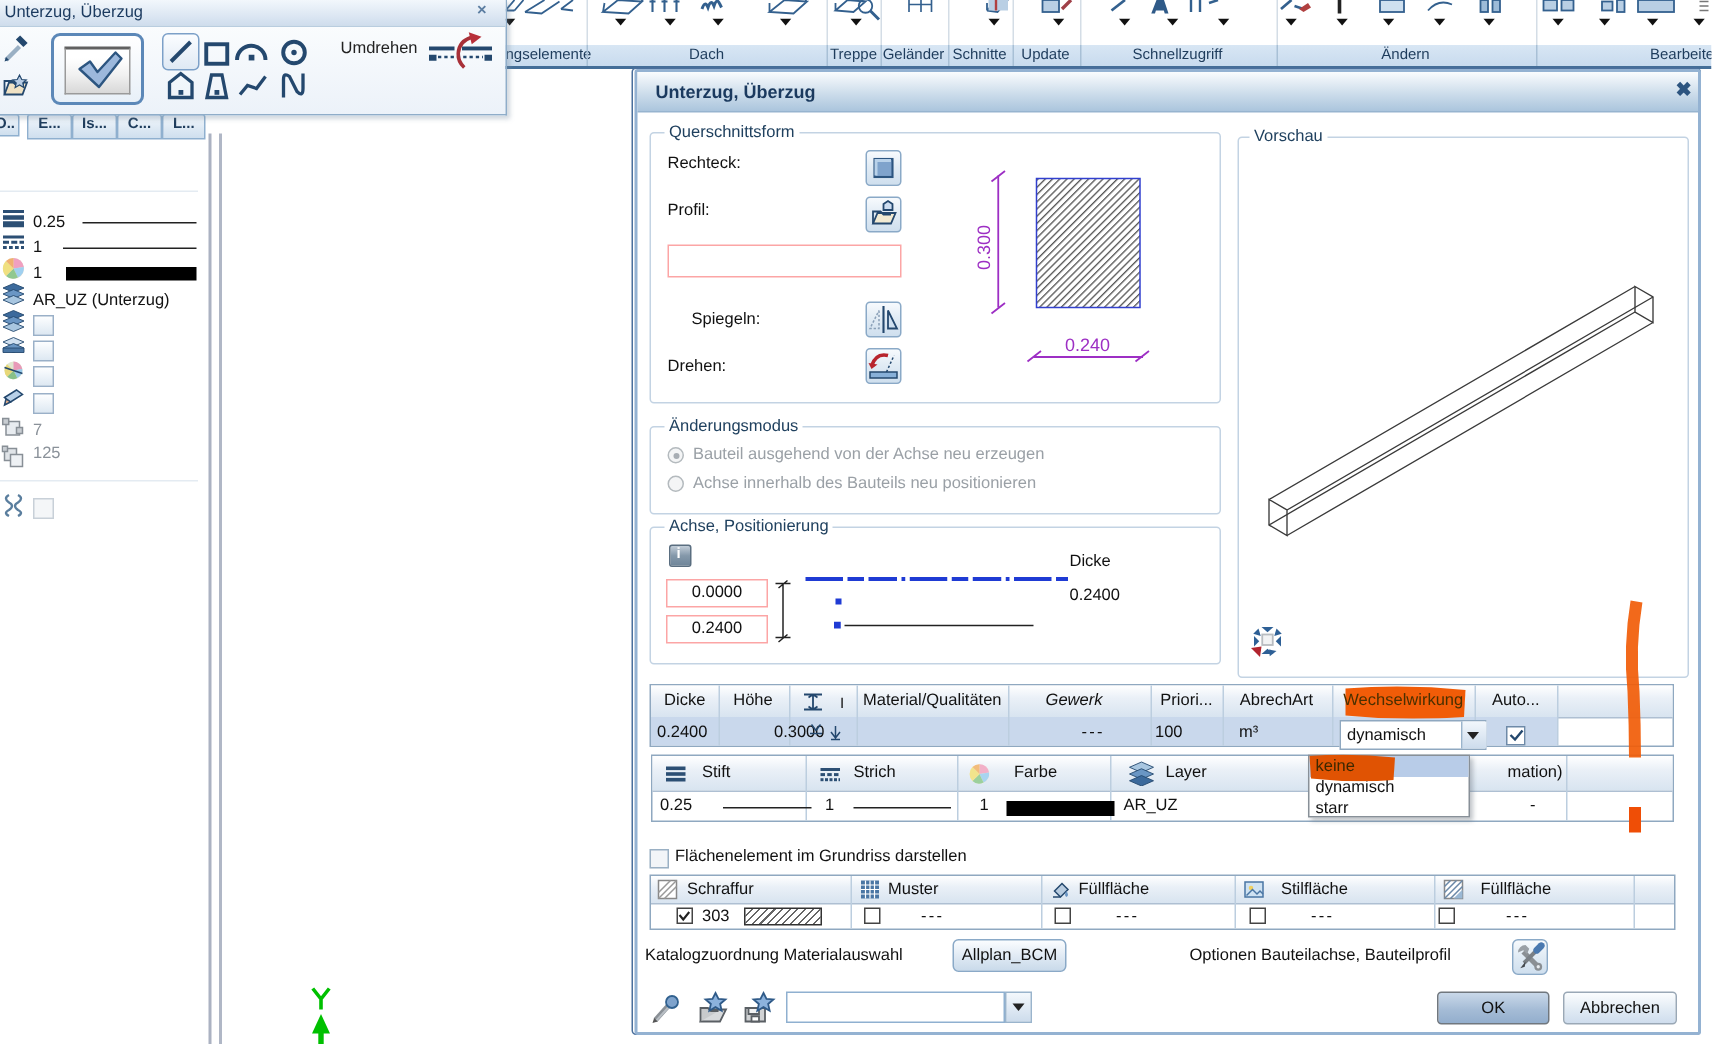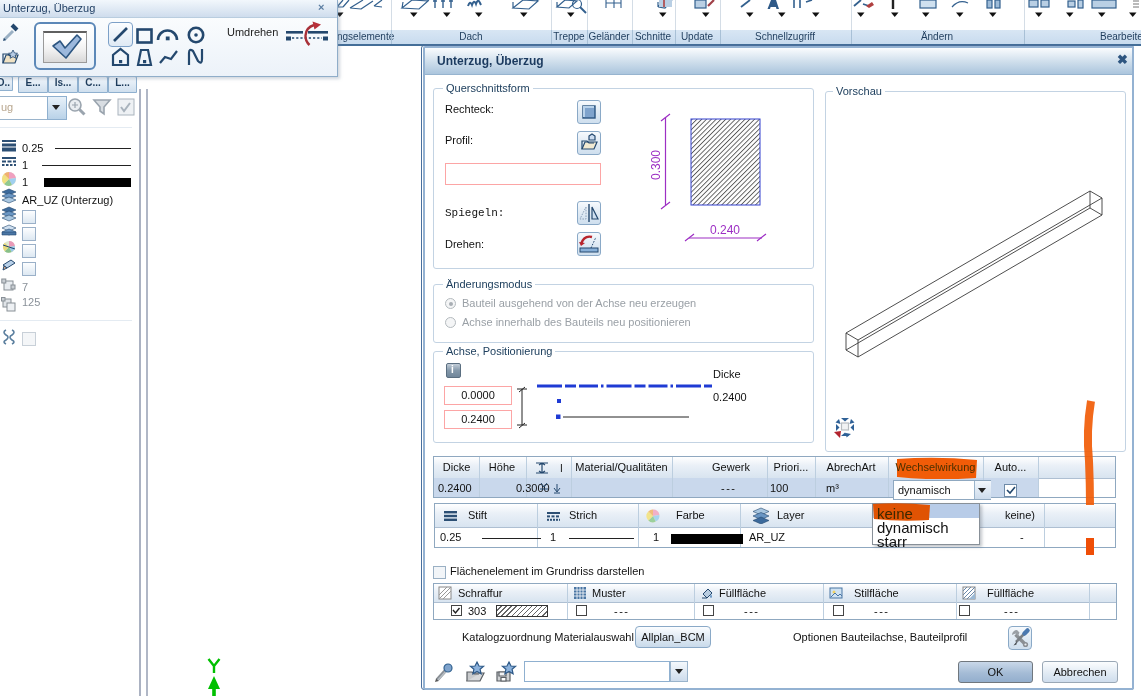--- a/index.html
+++ b/index.html
@@ -125,38 +125,20 @@
 <div id="palette" class="abs" style="left:0;top:75px;width:148px;height:621px;background:#fff;">
   <div class="abs" style="left:139px;top:14px;width:2px;height:607px;background:#abb2c2;"></div>
   <div class="abs" style="left:146px;top:14px;width:2px;height:607px;background:#b0b7c6;"></div>
   <div id="tabs" style="position:absolute;left:0;top:1px;height:15px;width:140px;font-size:10px;font-weight:bold;color:#1e3c5c;">
     <div class="abs" style="left:-10px;top:0;width:23px;height:15px;border:1px solid #8fb0cf;border-radius:2px 2px 0 0;background:linear-gradient(#f2f7fc,#cfdfee);text-align:right;padding-right:2px;box-sizing:border-box;">O..</div>
     <div class="abs" style="left:18px;top:0;width:28px;height:15px;border:1px solid #8fb0cf;border-radius:2px 2px 0 0;background:linear-gradient(#f2f7fc,#cfdfee);text-align:center;">E...</div>
     <div class="abs" style="left:48px;top:0;width:28px;height:15px;border:1px solid #8fb0cf;border-radius:2px 2px 0 0;background:linear-gradient(#f2f7fc,#cfdfee);text-align:center;">Is...</div>
     <div class="abs" style="left:78px;top:0;width:28px;height:15px;border:1px solid #8fb0cf;border-radius:2px 2px 0 0;background:linear-gradient(#f2f7fc,#cfdfee);text-align:center;">C...</div>
     <div class="abs" style="left:108px;top:0;width:27px;height:15px;border:1px solid #8fb0cf;border-radius:2px 2px 0 0;background:linear-gradient(#f2f7fc,#cfdfee);text-align:center;">L...</div>
   </div>
-  <div id="filterrow" style="position:absolute;left:0;top:20px;width:140px;height:26px;">
-    <div class="abs" style="left:-4px;top:1px;width:51px;height:22px;background:#fff;border:1px solid #9ab4cc;"></div>
-    <div class="lbl" style="left:1px;top:6px;color:#b8a68e;">ug</div>
-    <div class="abs" style="left:47px;top:1px;width:18px;height:22px;border:1px solid #8fb0cf;background:linear-gradient(#e8f1f9,#b9d2e8);"></div>
-    <svg class="abs" style="left:47px;top:1px;" width="18" height="22">
-        <path d="M5 9 l8 0 -4 5 z" fill="#222"></path>
-      </svg>
-    <svg class="abs" style="left:66px;top:2px;" width="70" height="20" viewBox="0 0 70 20">
-      <g stroke="#9aa4ae" fill="none" stroke-width="1.6">
-        <circle cx="9" cy="8" r="6" fill="#e9edf1"></circle>
-          <path d="M13.5 12.5 l5 5" stroke-width="3"></path>
-        <path d="M9 5 v6 M6 8 h6" stroke-width="1.2"></path>
-        <path d="M28 3 h16 l-6 7 v7 l-4 -3 v-4 z" fill="#d8dde2"></path>
-      </g>
-      <rect x="52" y="2" width="16" height="16" fill="#eef1f4" stroke="#aab4be"></rect>
-      <path d="M55 10 l3 4 6 -8" stroke="#a8b2bc" stroke-width="2" fill="none"></path>
-    </svg>
-  </div>
   <div id="plist" style="position:absolute;left:0;top:48px;width:140px;font-size:11px;">
     <div class="abs" style="left:0;top:4px;width:132px;height:1px;background:#e4ebf2;"></div>
 
     <div class="abs" style="left:22px;top:19px;">0.25</div>
     <div class="abs" style="left:55px;top:25px;width:76px;height:1px;background:#222;"></div>
     <div class="abs" style="left:22px;top:36px;">1</div>
     <div class="abs" style="left:42px;top:42px;width:89px;height:1px;background:#222;"></div>
     <div class="abs" style="left:22px;top:53px;">1</div>
     <div class="abs" style="left:44px;top:55px;width:87px;height:9px;background:#000;"></div>
     <div class="abs" style="left:22px;top:71px;">AR_UZ (Unterzug)</div>
@@ -318,21 +300,21 @@
     <div class="lbl" style="left:20px;top:86px;">Profil:</div>
     <div class="ibtn" style="left:152px;top:83px;width:24px;height:24px;box-sizing:border-box;"></div>
     <svg class="abs" style="left:152px;top:83px;" width="24" height="24">
       <g stroke="#24486e" stroke-width="1.2" fill="#f2ead2">
         <path d="M5 18 l3 -7 h12 l-3 7z"></path>
         <path d="M5 18 v-8 h5 l2 2 h5" fill="none"></path>
         <path d="M12 5 l3 -2 3 2 v4 h-6z" fill="#cdddf0"></path>
       </g>
     </svg>
     <div class="inp" style="left:20px;top:115px;width:154px;height:20px;"></div>
-    <div class="lbl" style="left:20px;top:159px;font-family:Liberation Mono, monospace;">Spiegeln:</div>
+    <div class="lbl" style="left:36px;top:159px;">Spiegeln:</div>
     <div class="ibtn" style="left:152px;top:153px;width:24px;height:24px;box-sizing:border-box;"></div>
     <svg class="abs" style="left:152px;top:153px;" width="24" height="24">
       <path d="M12 3 v18" stroke="#24486e" stroke-width="1.4"></path>
       <path d="M9 6 L9 18 L3 18 Z" fill="none" stroke="#8aa0b8" stroke-width="1" stroke-dasharray="1.6 1.2"></path>
       <path d="M15 6 L15 18 L21 18 Z" fill="#cfe0f0" stroke="#24486e" stroke-width="1.2"></path>
     </svg>
     <div class="lbl" style="left:20px;top:190px;">Drehen:</div>
     <div class="ibtn" style="left:152px;top:184px;width:24px;height:24px;box-sizing:border-box;"></div>
     <svg class="abs" style="left:152px;top:184px;" width="24" height="24">
       <rect x="3" y="16" width="18" height="4" fill="#88b0d8" stroke="#24486e" stroke-width="1"></rect>
@@ -423,21 +405,21 @@
     <div class="abs" style="left:604px;top:0;width:1px;height:40px;background:#bccedf;"></div>
     <div class="lbl" style="left:22.5px;top:4px;transform:translateX(-50%);">Dicke</div>
     <div class="lbl" style="left:68px;top:4px;transform:translateX(-50%);">Höhe</div>
     <svg class="abs" style="left:100px;top:3px;" width="34" height="16" viewBox="0 0 34 16">
       <g stroke="#24486e" stroke-width="1.2" fill="none">
         <path d="M2 3 h12 M2 13 h12 M8 3 v10 M5 5 l3 -2 3 2 M5 11 l3 2 3 -2"></path>
       </g>
       <text x="26" y="12" font-size="10" fill="#111">I</text>
     </svg>
     <div class="lbl" style="left:187.5px;top:4px;transform:translateX(-50%);">Material/Qualitäten</div>
-    <div class="lbl" style="left:297px;top:4px;transform:translateX(-50%);">Gewerk</div>
+    <div class="lbl" style="left:282px;top:4px;transform:translateX(-50%);font-style:italic;">Gewerk</div>
     <div class="lbl" style="left:357px;top:4px;transform:translateX(-50%);">Priori...</div>
     <div class="lbl" style="left:417px;top:4px;transform:translateX(-50%);">AbrechArt</div>
     <svg class="abs" style="left:458px;top:0px;z-index:4;" width="90" height="22">
         <path d="M5 2 q40 -3 80 1 l-1 18 q-40 3 -79 -1 z" fill="#f15c08"></path>
       </svg>
     <div class="lbl" style="left:501.5px;top:4px;transform:translateX(-50%);color:#4a3000;z-index:5;">Wechselwirkung</div>
     <div class="lbl" style="left:576.5px;top:4px;transform:translateX(-50%);">Auto...</div>
 
     <div class="lbl" style="left:4px;top:25px;">0.2400</div>
     <div class="lbl" style="left:51px;top:25px;padding-left:31px;">0.3000</div>
@@ -499,32 +481,32 @@
     </svg>
     <div class="lbl" style="left:241px;top:5px;">Farbe</div>
     <svg class="abs" style="left:317px;top:3px;" width="18" height="17" viewBox="0 0 18 17">
       <g fill="#3c6a9c" stroke="#24486e" stroke-width=".6">
         <path d="M9 1 l8 3.5 -8 3.5 -8 -3.5z" fill="#a8c6e0"></path>
         <path d="M9 5.5 l8 3.5 -8 3.5 -8 -3.5z" fill="#6a96c4"></path>
         <path d="M9 10 l8 3.5 -8 3.5 -8 -3.5z"></path>
       </g>
     </svg>
     <div class="lbl" style="left:342px;top:5px;">Layer</div>
-    <div class="lbl" style="left:570px;top:5px;">keine)</div>
+    <div class="lbl" style="left:570px;top:5px;">mation)</div>
 
     <div class="lbl" style="left:5px;top:27px;">0.25</div>
     <div class="abs" style="left:47px;top:34px;width:59px;height:1px;background:#222;"></div>
     <div class="lbl" style="left:115px;top:27px;">1</div>
     <div class="abs" style="left:134px;top:34px;width:65px;height:1px;background:#222;"></div>
     <div class="lbl" style="left:218px;top:27px;">1</div>
     <div class="abs" style="left:236px;top:30px;width:72px;height:10px;background:#000;"></div>
     <div class="lbl" style="left:314px;top:27px;">AR_UZ</div>
     <div class="lbl" style="left:585px;top:27px;">-</div>
   </div>
-  <div id="dlg-dropdown" style="position:absolute;left:447px;top:455px;width:108px;height:42px;background:#fff;border:1px solid #889098;box-shadow:2px 2px 3px rgba(100,110,120,.4);box-sizing:border-box;font-size:15px;z-index:30;">
+  <div id="dlg-dropdown" style="position:absolute;left:447px;top:455px;width:108px;height:42px;background:#fff;border:1px solid #889098;box-shadow:2px 2px 3px rgba(100,110,120,.4);box-sizing:border-box;font-size:11px;z-index:30;">
     <div class="abs" style="left:0;top:0;width:106px;height:14px;background:#b8cce8;"></div>
     <svg class="abs" style="left:-1px;top:-1px;z-index:2;" width="60" height="18">
         <path d="M1 1 q28 -2 57 1 l-1 15 q-27 2 -55 -1 z" fill="#e05303"></path>
       </svg>
     <div class="lbl" style="left:4px;top:1px;color:#3d2800;z-index:3;">keine</div>
     <div class="lbl" style="left:4px;top:15px;">dynamisch</div>
     <div class="lbl" style="left:4px;top:29px;">starr</div>
   </div>
   <div id="dlg-table3">
     <div class="cb" style="left:8px;top:518px;width:11px;height:11px;background:#f2f5f8;border-color:#9ab0c4;"></div>
@@ -575,21 +557,21 @@
       <div class="lbl" style="left:180px;top:21px;letter-spacing:1.5px;">---</div>
       <div class="abs" style="left:269px;top:21px;width:11px;height:11px;background:#fff;border:1px solid #444;box-sizing:border-box;"></div>
       <div class="lbl" style="left:310px;top:21px;letter-spacing:1.5px;">---</div>
       <div class="abs" style="left:399px;top:21px;width:11px;height:11px;background:#fff;border:1px solid #444;box-sizing:border-box;"></div>
       <div class="lbl" style="left:440px;top:21px;letter-spacing:1.5px;">---</div>
       <div class="abs" style="left:525px;top:21px;width:11px;height:11px;background:#fff;border:1px solid #444;box-sizing:border-box;"></div>
       <div class="lbl" style="left:570px;top:21px;letter-spacing:1.5px;">---</div>
     </div>
   </div>
   <div id="dlg-bottom">
-    <div class="lbl" style="left:5px;top:583px;margin-left:32px;">Katalogzuordnung Materialauswahl</div>
+    <div class="lbl" style="left:5px;top:583px;">Katalogzuordnung Materialauswahl</div>
     <div class="abs" style="left:210px;top:578px;width:76px;height:22px;border:1px solid #8aa9c7;border-radius:4px;background:linear-gradient(#fbfdff,#dce7f2 60%,#c9daea);text-align:center;line-height:20px;box-sizing:border-box;">Allplan_BCM</div>
     <div class="lbl" style="left:368px;top:583px;">Optionen Bauteilachse, Bauteilprofil</div>
     <div class="ibtn" style="left:583px;top:578px;width:24px;height:24px;box-sizing:border-box;border-radius:4px;"></div>
     <svg class="abs" style="left:583px;top:578px;" width="24" height="24" viewBox="0 0 24 24">
       <path d="M7.5 8.5 L17 18" stroke="#8a8f94" stroke-width="3.4"></path>
       <circle cx="17.5" cy="18.5" r="2.6" fill="#8a8f94"></circle>
       <circle cx="17.5" cy="18.5" r="1.1" fill="#e8ecf0"></circle>
       <path d="M9 4 a5 5 0 0 0 -5 5 l3.5 -1.5 2.5 2.5 1.5 -3.5z" fill="#9aa0a6"></path>
       <path d="M16 8 L8 16" stroke="#7a8086" stroke-width="2.6"></path>
       <path d="M19.5 4.5 l-3 3" stroke="#4a79b0" stroke-width="4.5" stroke-linecap="round"></path>

